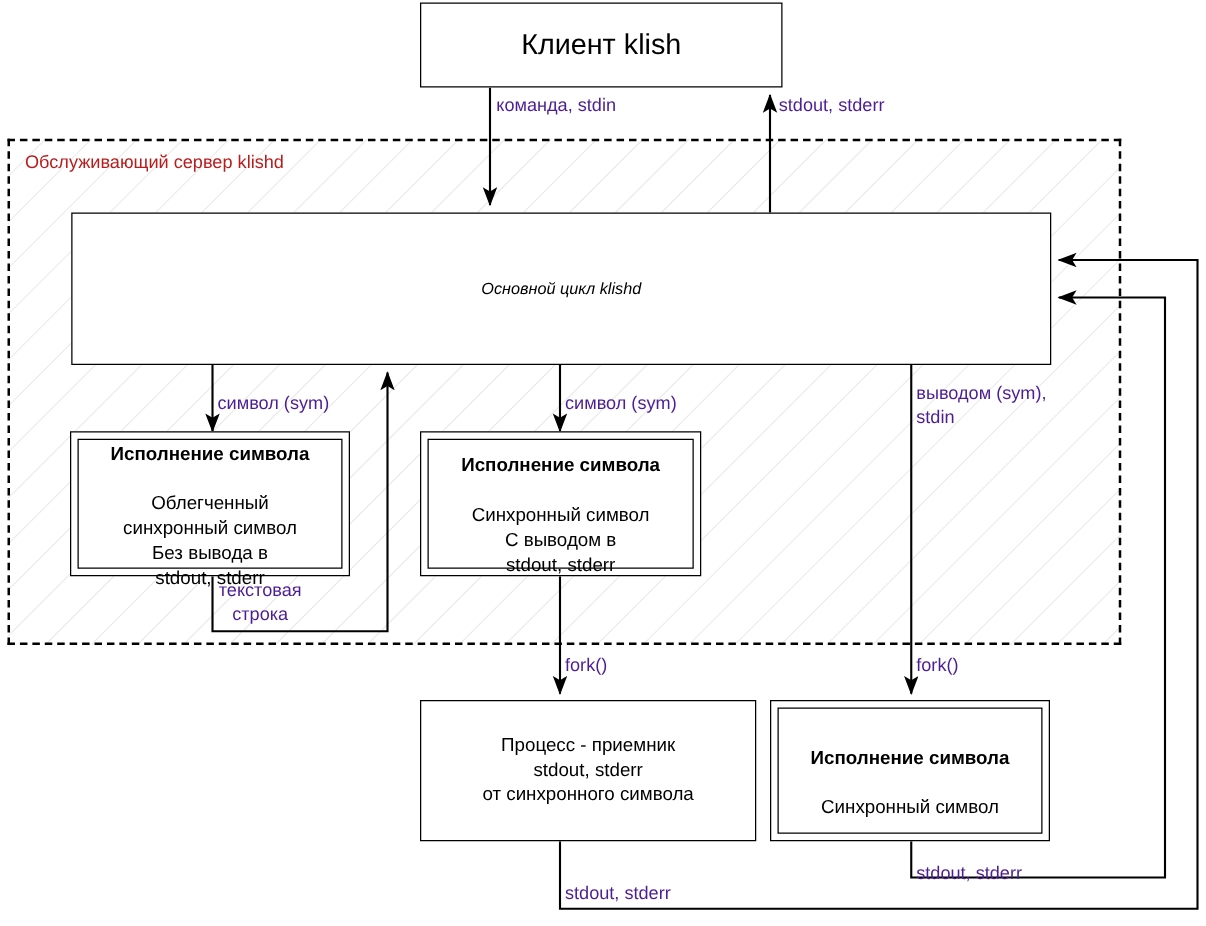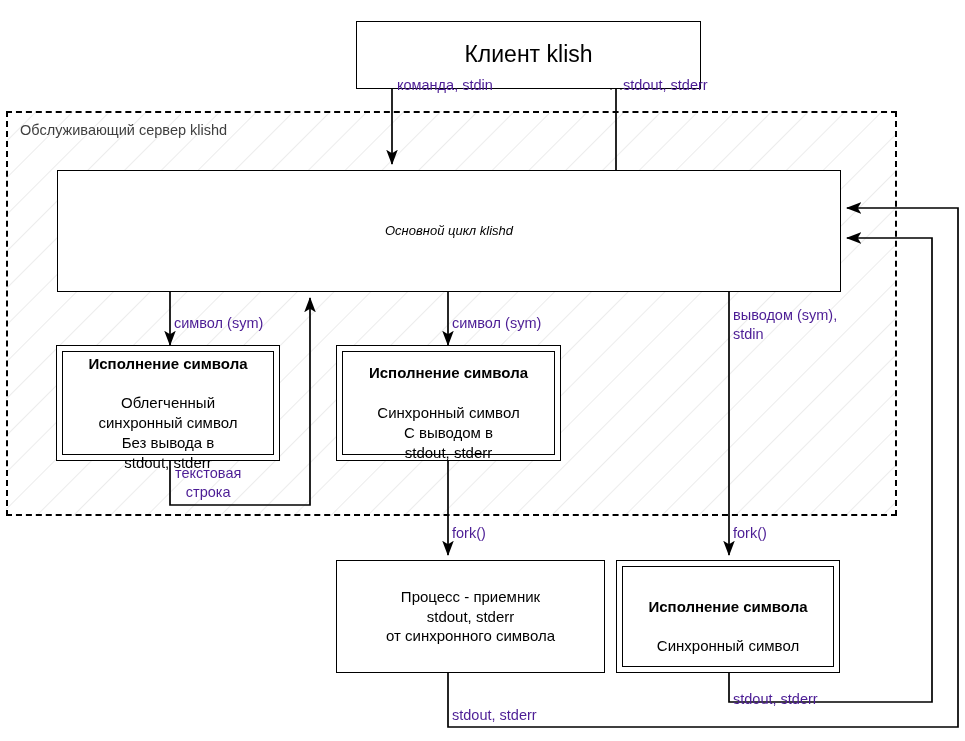--- a/index.html
+++ b/index.html
@@ -78,21 +78,21 @@
   }
   
   .region {
     position: absolute;
     box-sizing: border-box;
     border: 2px dashed #000000;
   }
   .region-label {
     position: absolute;
     font-size: 14.5px;
-    color: #404040;
+    color: #b91c1c;
   }
 </style>
 </head>
 <body>
 
 <div id="canvas">
 
   <svg class="layer" aria-hidden="true">
     <defs>
       <pattern id="hatch" width="26" height="26" patternUnits="userSpaceOnUse" patternTransform="rotate(45)">
@@ -126,21 +126,21 @@
 
       <path d="M448,673 L448,727 L958,727 L958,208 L847,208" marker-end="url(#ah)"></path>
 
       <path d="M729,673 L729,702 L932,702 L932,238 L847,238" marker-end="url(#ah)"></path>
     </g>
   </svg>
 
   <div class="region" style="left:6px; top:111px; width:891px; height:405px;"></div>
   <div class="region-label" style="left:20px; top:122px;">Обслуживающий сервер klishd</div>
 
-  <div class="box" style="left:356px; top:2px; width:345px; height:68px;margin-top:19px;">
+  <div class="box" style="left:336px; top:2px; width:290px; height:68px;">
     <span class="box-text title-lg">Клиент klish</span>
   </div>
 
   <div class="box" style="left:57px; top:170px; width:784px; height:122px;">
     <span class="box-text title-md">Основной цикл klishd</span>
   </div>
 
   <div class="box double" style="left:56px; top:345px; width:224px; height:116px;">
     <div class="inner">
       <div class="box-text">

